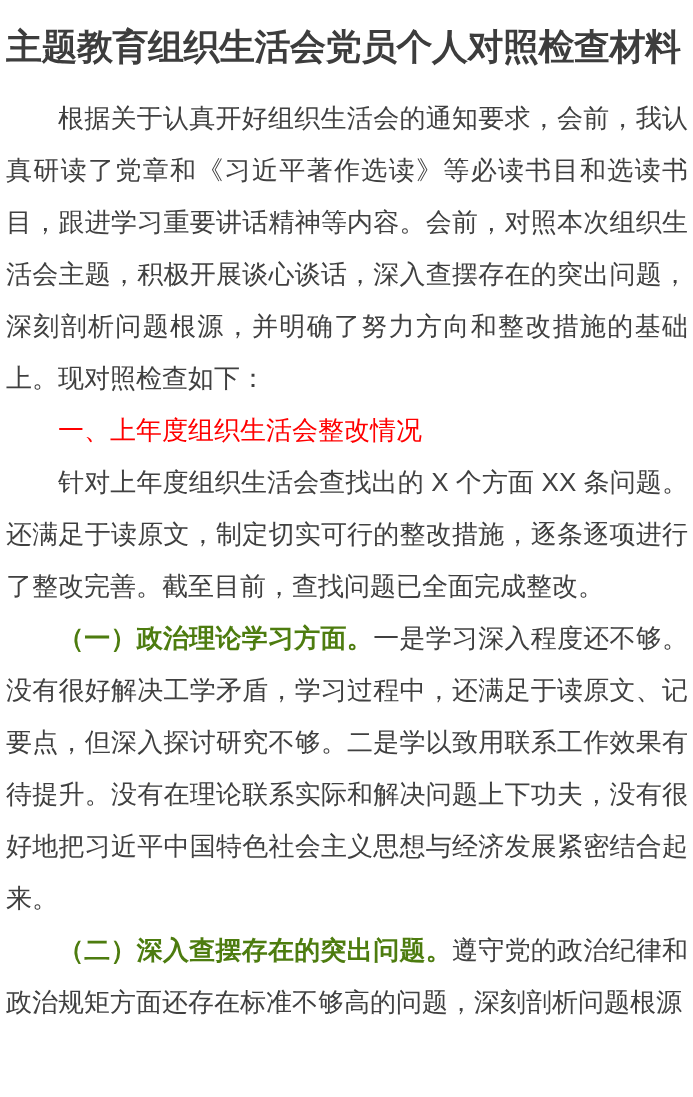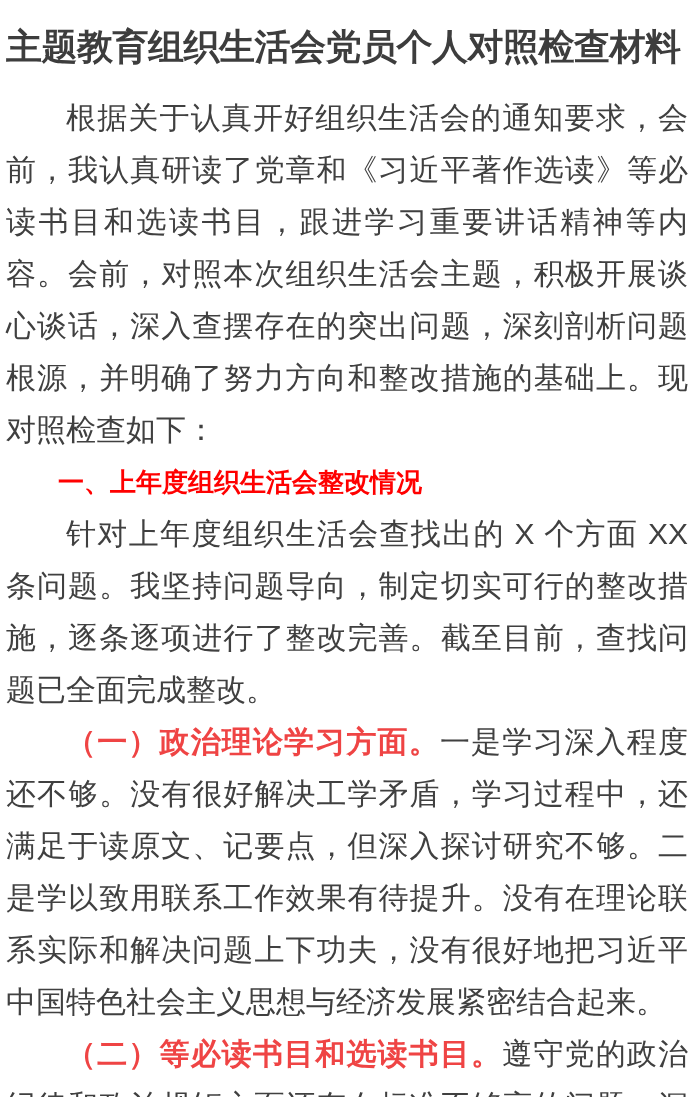--- a/index.html
+++ b/index.html
@@ -20,53 +20,53 @@
   .doc-title {
     font-size: 36px;
     font-weight: 700;
     color: #3d3d3d;
     line-height: 46px;
     letter-spacing: -0.5px;
     white-space: nowrap;
     margin: 0 0 22px 0;
   }
   .para {
-    font-size: 30px;
+    font-size: 26px;
     line-height: 52px;
     color: #404040;
     text-align: justify;
     text-justify: inter-ideograph;
     text-indent: 2em;
     margin: 0;
     word-break: break-all;
   }
   .heading-red {
     font-size: 26px;
     line-height: 52px;
-    font-weight: 700;
+    font-weight: 400;
     color: #ff0000;
     text-indent: 2em;
     margin: 0;
   }
   .lead-blue {
-    color: #ef4444;
+    color: #4d7c0f;
     font-weight: 700;
   }
 </style>
 </head>
 <body>
 
 <article class="doc">
 
   <h1 class="doc-title">主题教育组织生活会党员个人对照检查材料</h1>
 
   <p class="para">根据关于认真开好组织生活会的通知要求，会前，我认真研读了党章和《习近平著作选读》等必读书目和选读书目，跟进学习重要讲话精神等内容。会前，对照本次组织生活会主题，积极开展谈心谈话，深入查摆存在的突出问题，深刻剖析问题根源，并明确了努力方向和整改措施的基础上。现对照检查如下：</p>
 
   <h2 class="heading-red">一、上年度组织生活会整改情况</h2>
 
-  <p class="para">针对上年度组织生活会查找出的 X 个方面 XX 条问题。我坚持问题导向，制定切实可行的整改措施，逐条逐项进行了整改完善。截至目前，查找问题已全面完成整改。</p>
+  <p class="para">针对上年度组织生活会查找出的 X 个方面 XX 条问题。还满足于读原文，制定切实可行的整改措施，逐条逐项进行了整改完善。截至目前，查找问题已全面完成整改。</p>
 
 
   <p class="para"><span class="lead-blue">（一）政治理论学习方面。</span><span>一是学习深入程度还不够。没有很好解决工学矛盾，学习过程中，还满足于读原文、记要点，但深入探讨研究不够。二是学以致用联系工作效果有待提升。没有在理论联系实际和解决问题上下功夫，没有很好地把习近平中国特色社会主义思想与经济发展紧密结合起来。</span></p>
 
-  <p class="para"><span class="lead-blue">（二）等必读书目和选读书目。</span><span>遵守党的政治纪律和政治规矩方面还存在标准不够高的问题，深刻剖析问题根源</span></p>
+  <p class="para"><span class="lead-blue">（二）深入查摆存在的突出问题。</span><span>遵守党的政治纪律和政治规矩方面还存在标准不够高的问题，深刻剖析问题根源</span></p>
 
 </article>
 
 </body></html>

